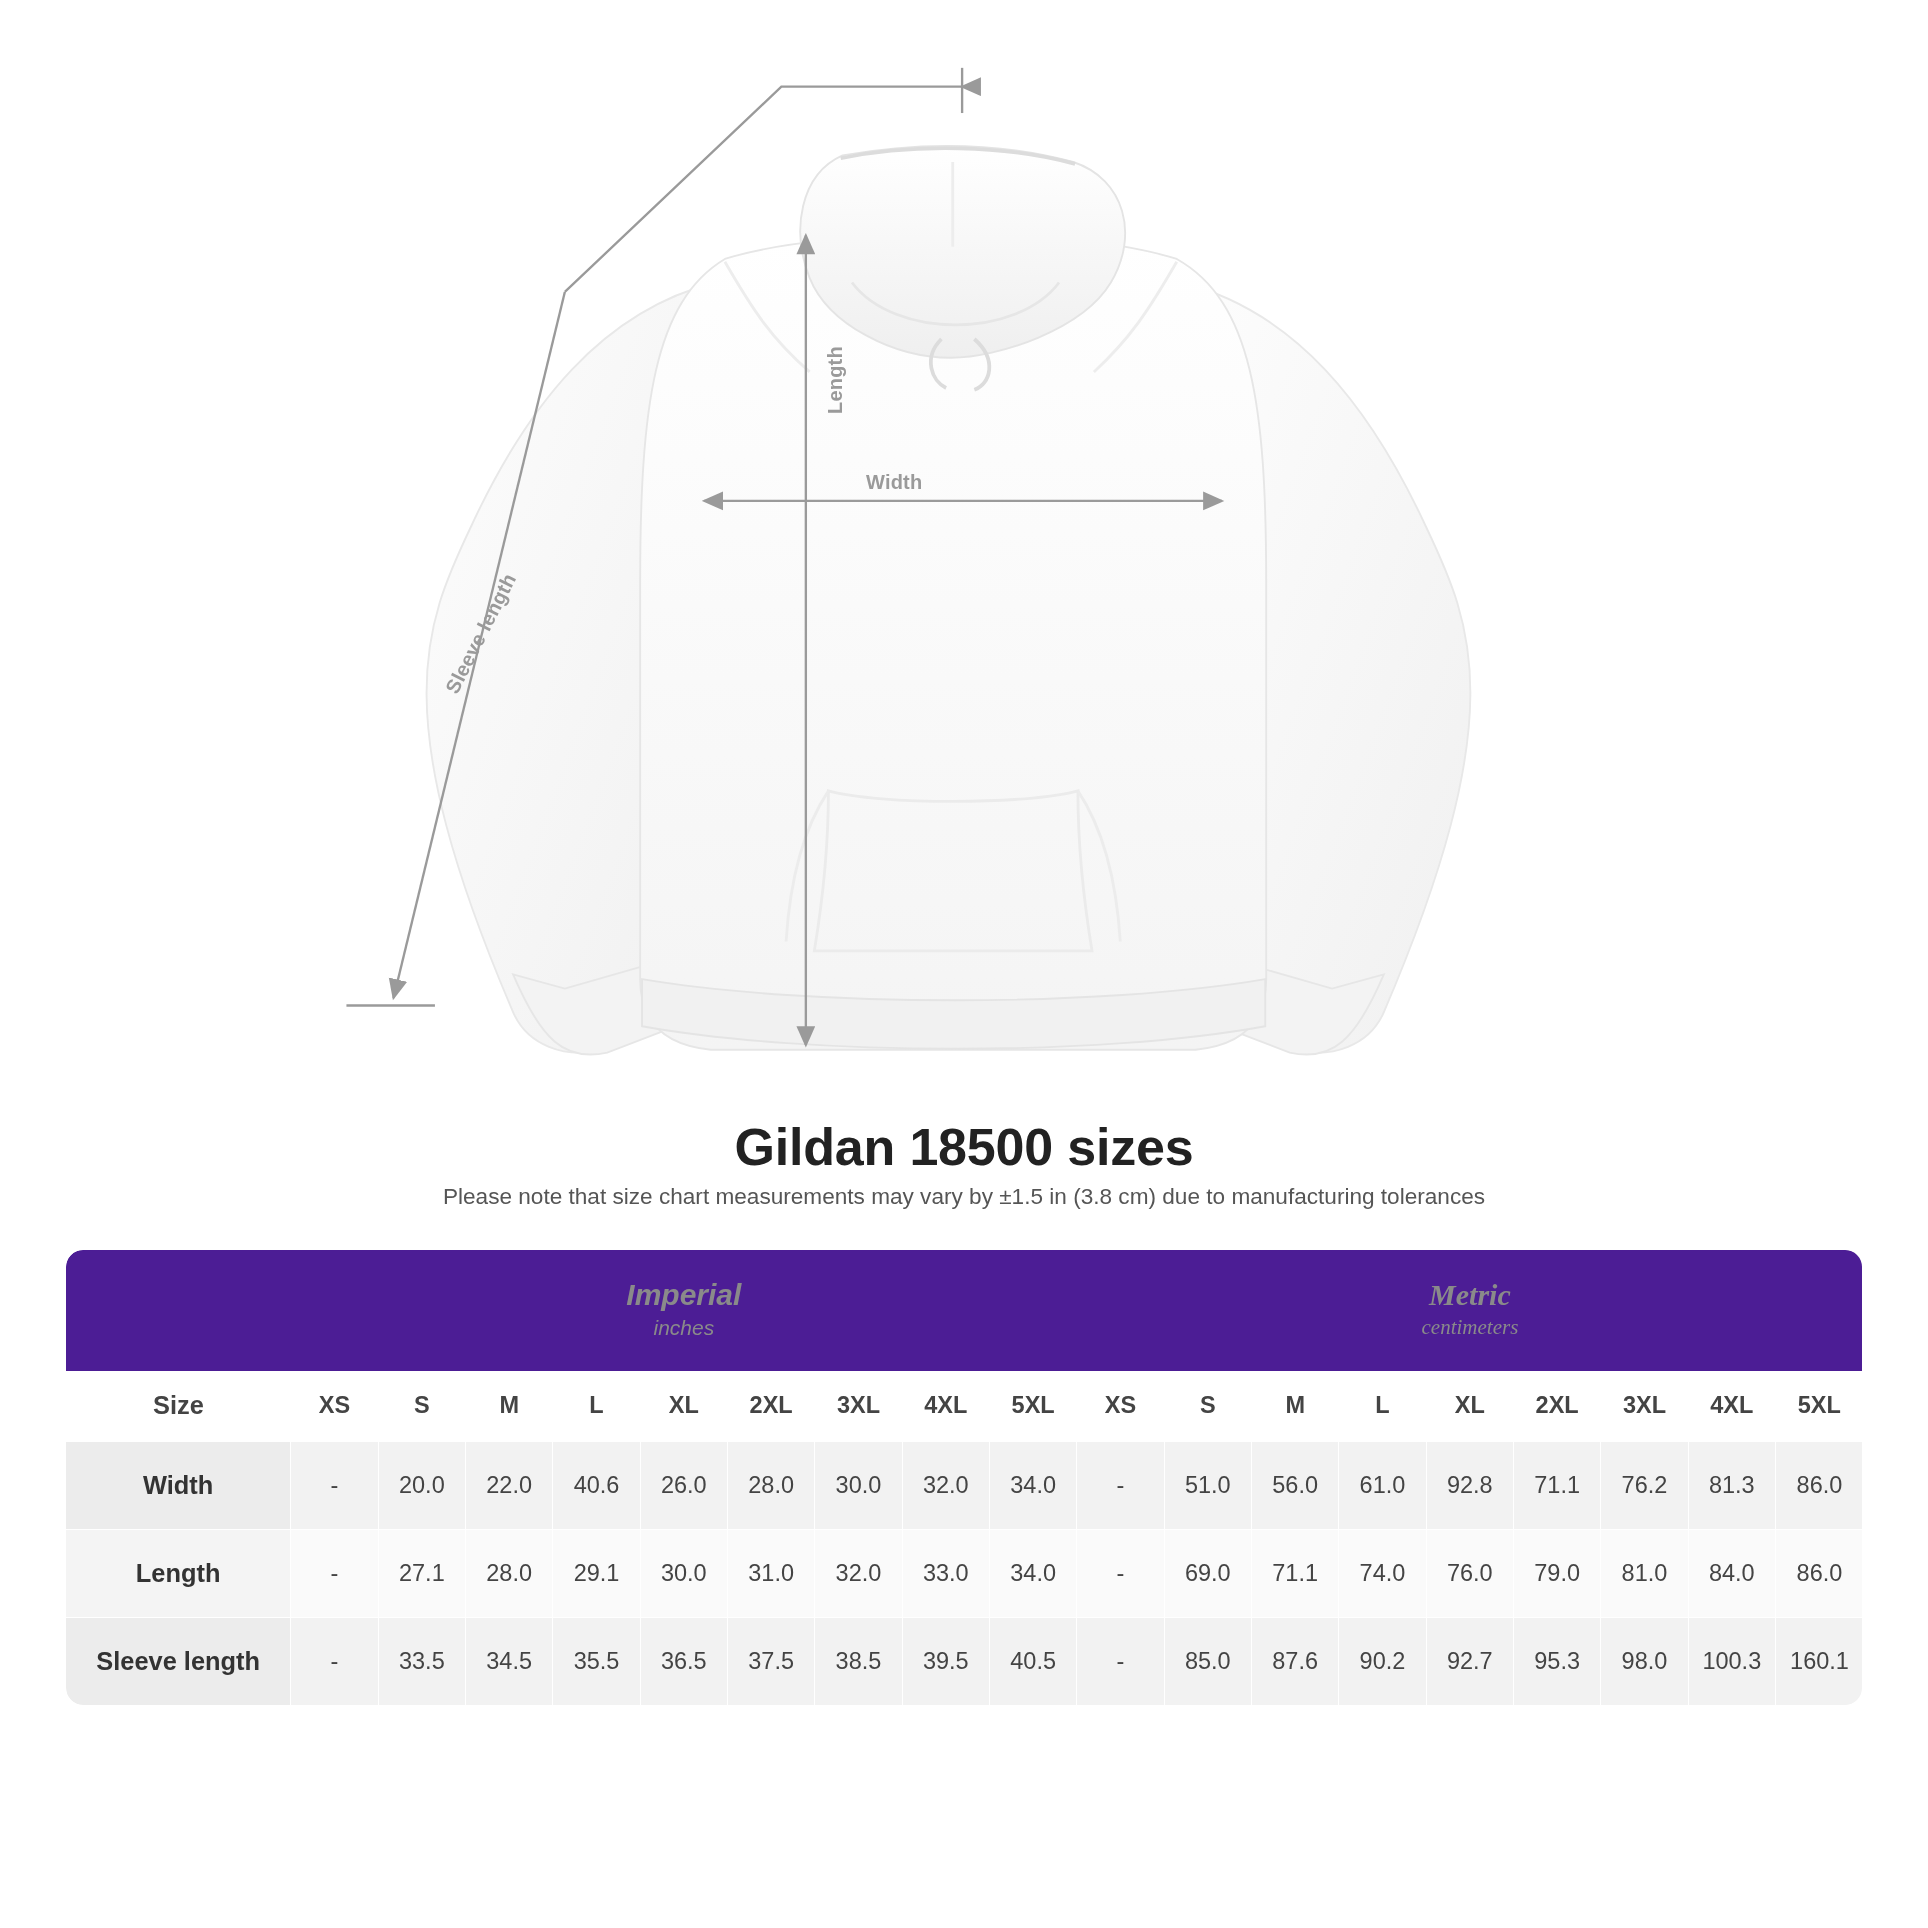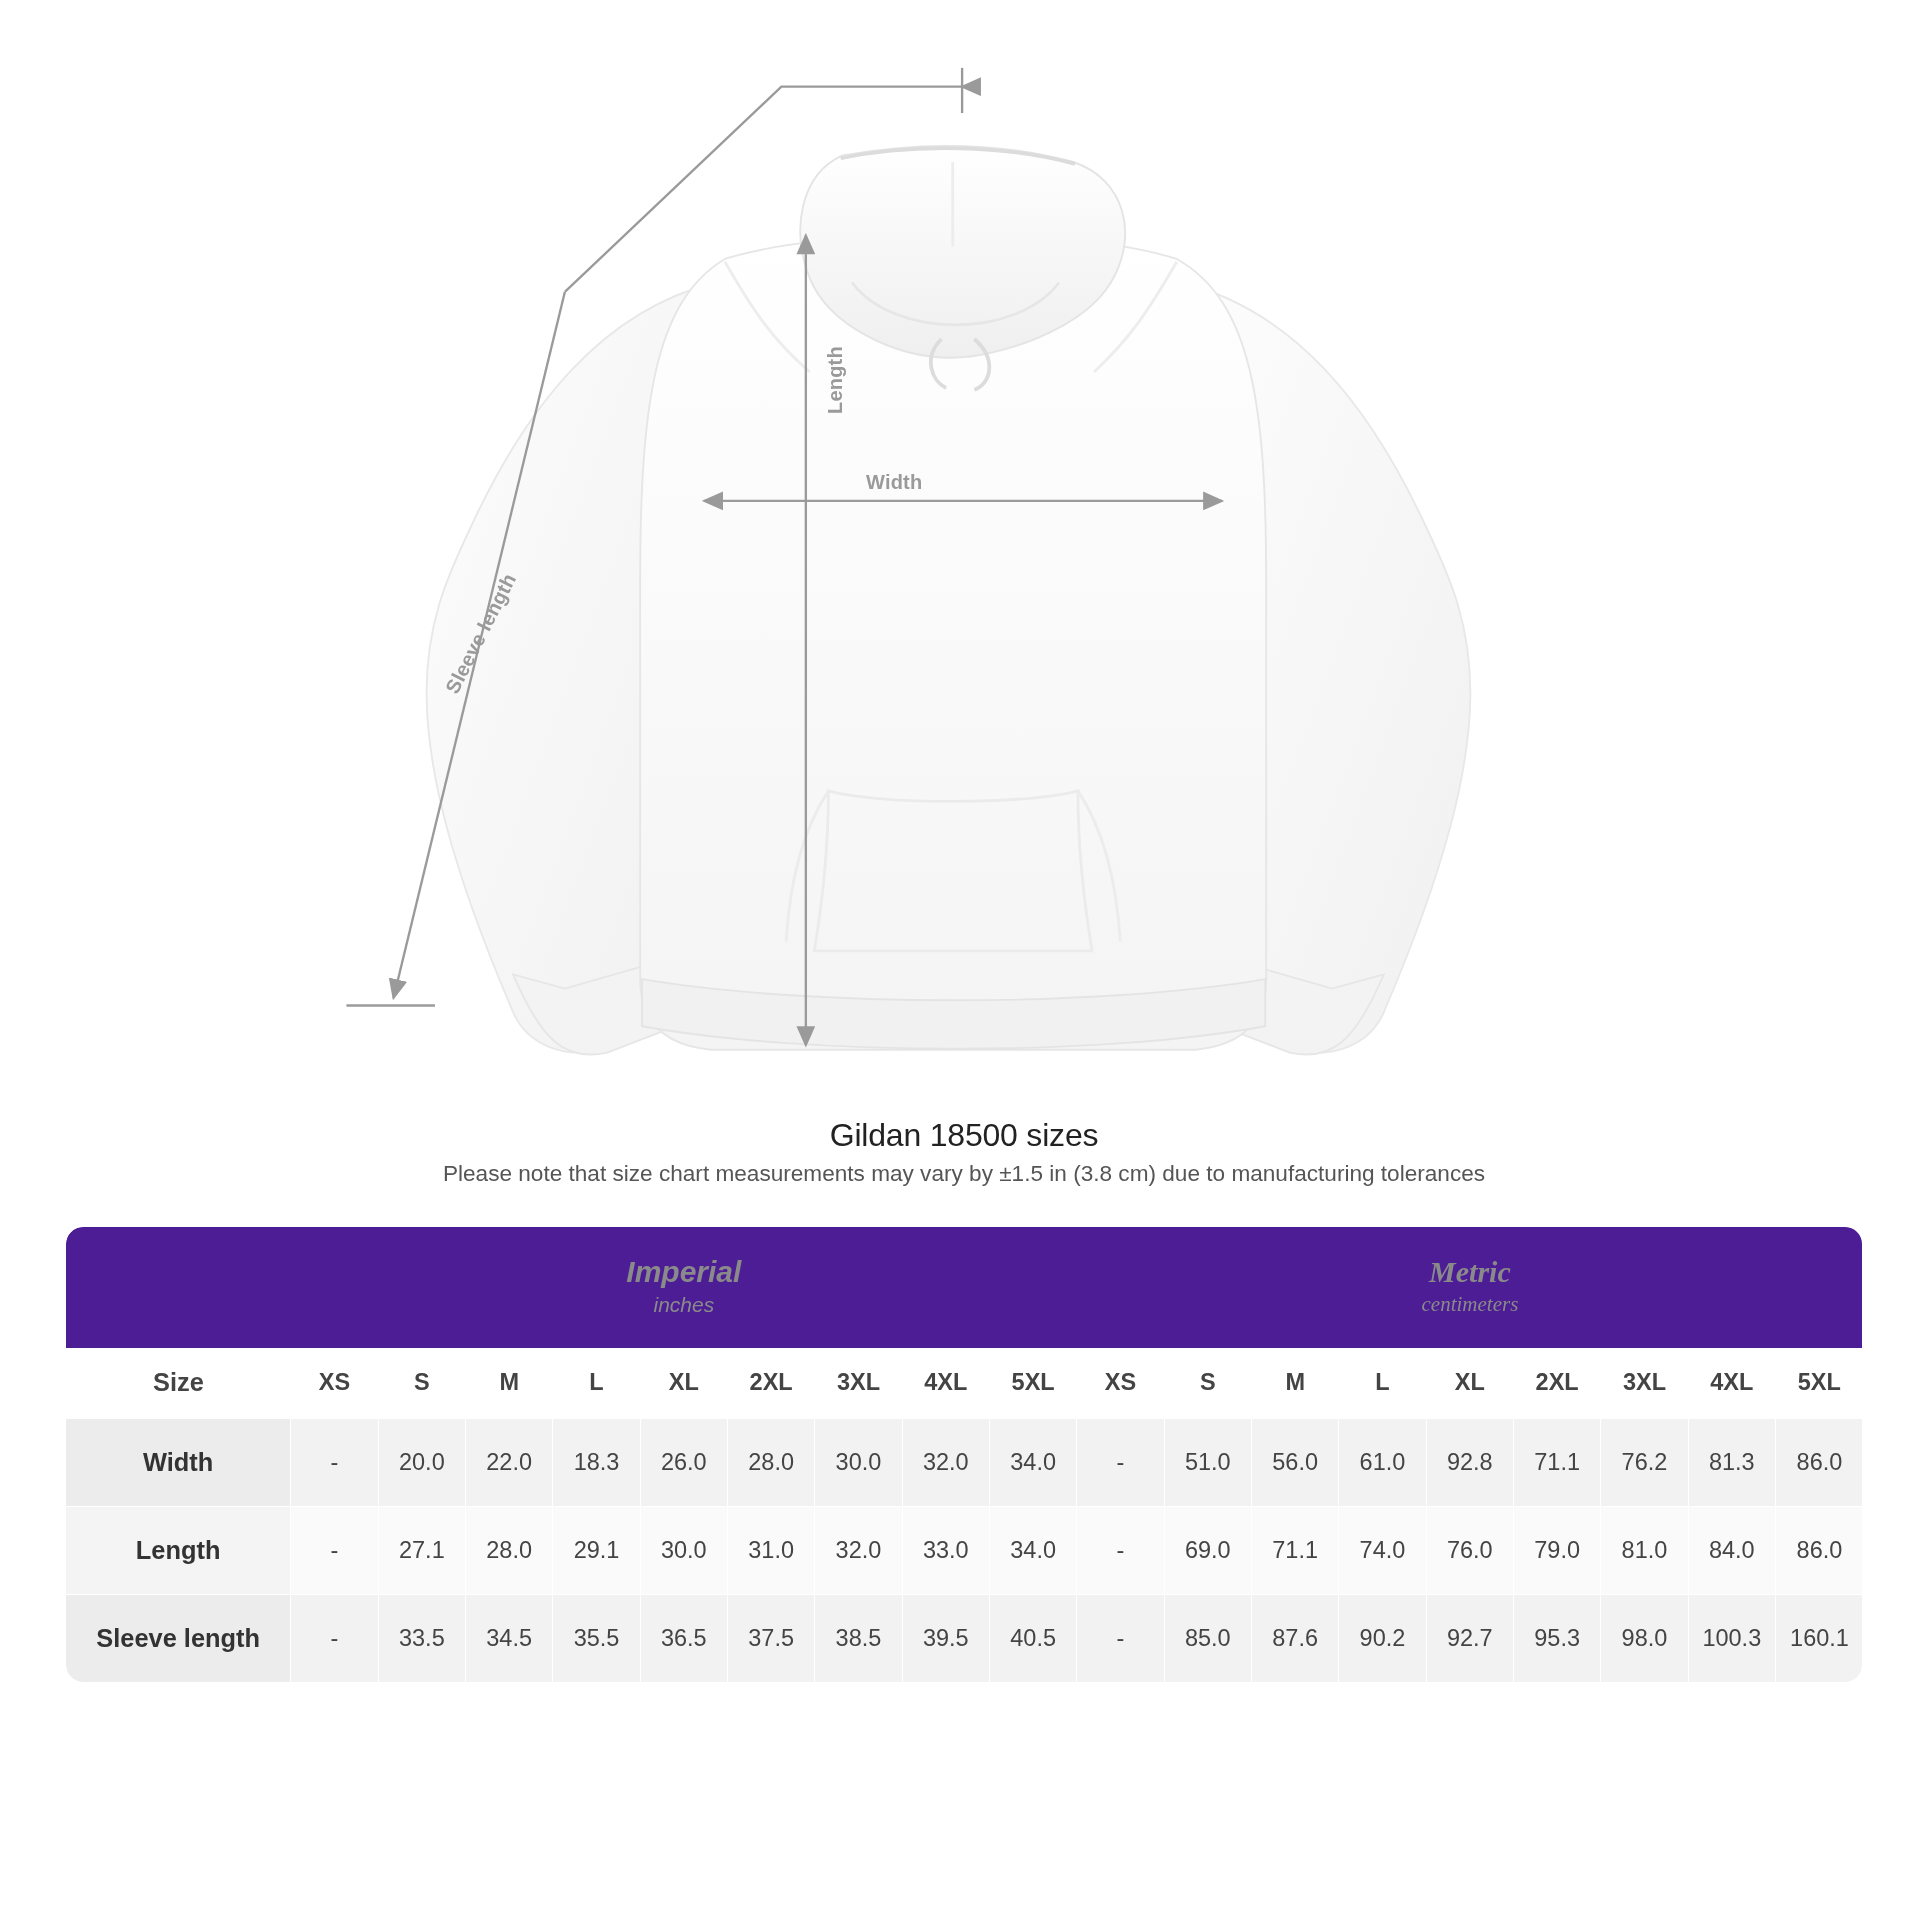--- a/index.html
+++ b/index.html
@@ -48,22 +48,22 @@
     transform-origin: left top;
     white-space: nowrap;
   }
 
   
   .title-block {
     text-align: center;
     margin-top: 5.6px;
   }
   .chart-title {
-    font-size: 32px;
-    font-weight: normal;
+    font-size: 52px;
+    font-weight: bold;
     color: #222222;
     letter-spacing: -0.2px;
   }
   .chart-subtitle {
     font-size: 22.6px;
     color: #555555;
     margin-top: 7px;
   }
 
   
@@ -269,21 +269,21 @@
           <td>3XL</td>
           <td>4XL</td>
           <td>5XL</td>
         </tr>
 
         <tr class="data-row shaded">
           <td class="rowlabel shadeA">Width</td>
           <td class="cell">-</td>
           <td class="cell">20.0</td>
           <td class="cell">22.0</td>
-          <td class="cell">18.3</td>
+          <td class="cell">40.6</td>
           <td class="cell">26.0</td>
           <td class="cell">28.0</td>
           <td class="cell">30.0</td>
           <td class="cell">32.0</td>
           <td class="cell">34.0</td>
           <td class="cell">-</td>
           <td class="cell">51.0</td>
           <td class="cell">56.0</td>
           <td class="cell">61.0</td>
           <td class="cell">92.8</td>

